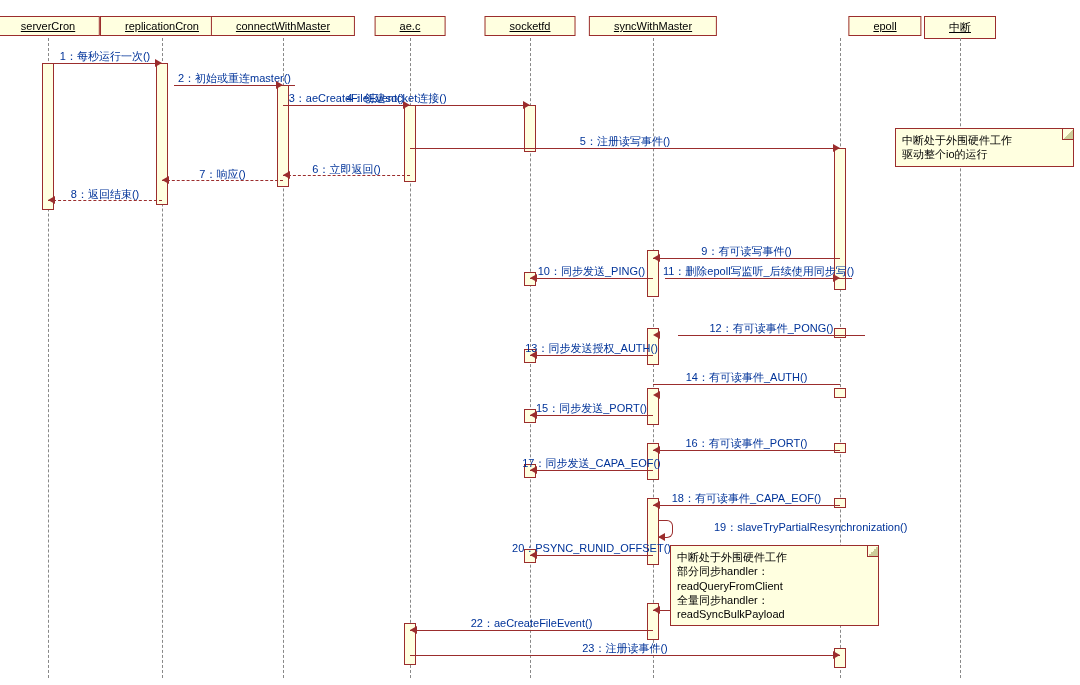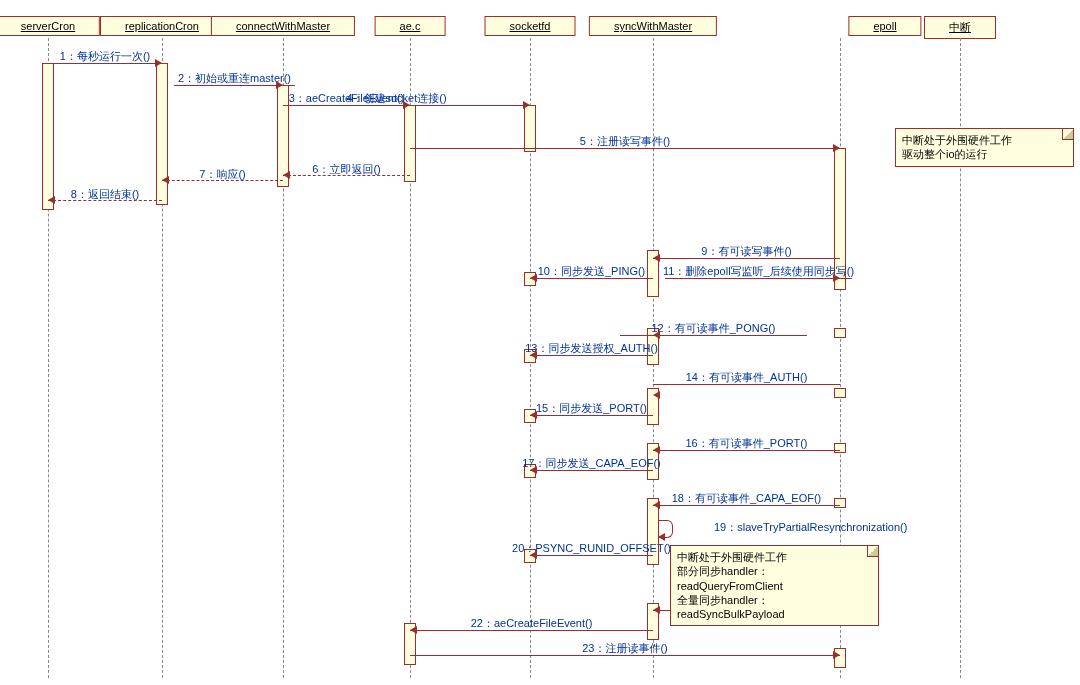--- a/index.html
+++ b/index.html
@@ -98,21 +98,21 @@
     </div>
     <div class="arrow left" style="top: 254px; left: 653px;"></div>
     <div class="msg" style="left: 530px; top: 278px; width: 123px;">
       <div class="lbl">10：同步发送_PING()</div>
     </div>
     <div class="arrow left" style="top: 274px; left: 530px;"></div>
     <div class="msg" style="left: 653px; top: 278px; width: 187px; margin-left: 12px;">
       <div class="lbl">11：删除epoll写监听_后续使用同步写()</div>
     </div>
     <div class="arrow right" style="top: 274px; left: 833px;"></div>
-    <div class="msg" style="left: 620px; top: 335px; width: 187px; text-align: center;">
+    <div class="msg" style="left: 678px; top: 335px; width: 187px; text-align: center;">
       <div class="lbl">12：有可读事件_PONG()</div>
     </div>
     <div class="arrow left" style="top: 331px; left: 653px;"></div>
     <div class="msg" style="left: 530px; top: 355px; width: 123px;">
       <div class="lbl">13：同步发送授权_AUTH()</div>
     </div>
     <div class="arrow left" style="top: 351px; left: 530px;"></div>
     <div class="msg" style="left: 653px; top: 384px; width: 187px;">
       <div class="lbl">14：有可读事件_AUTH()</div>
     </div>

